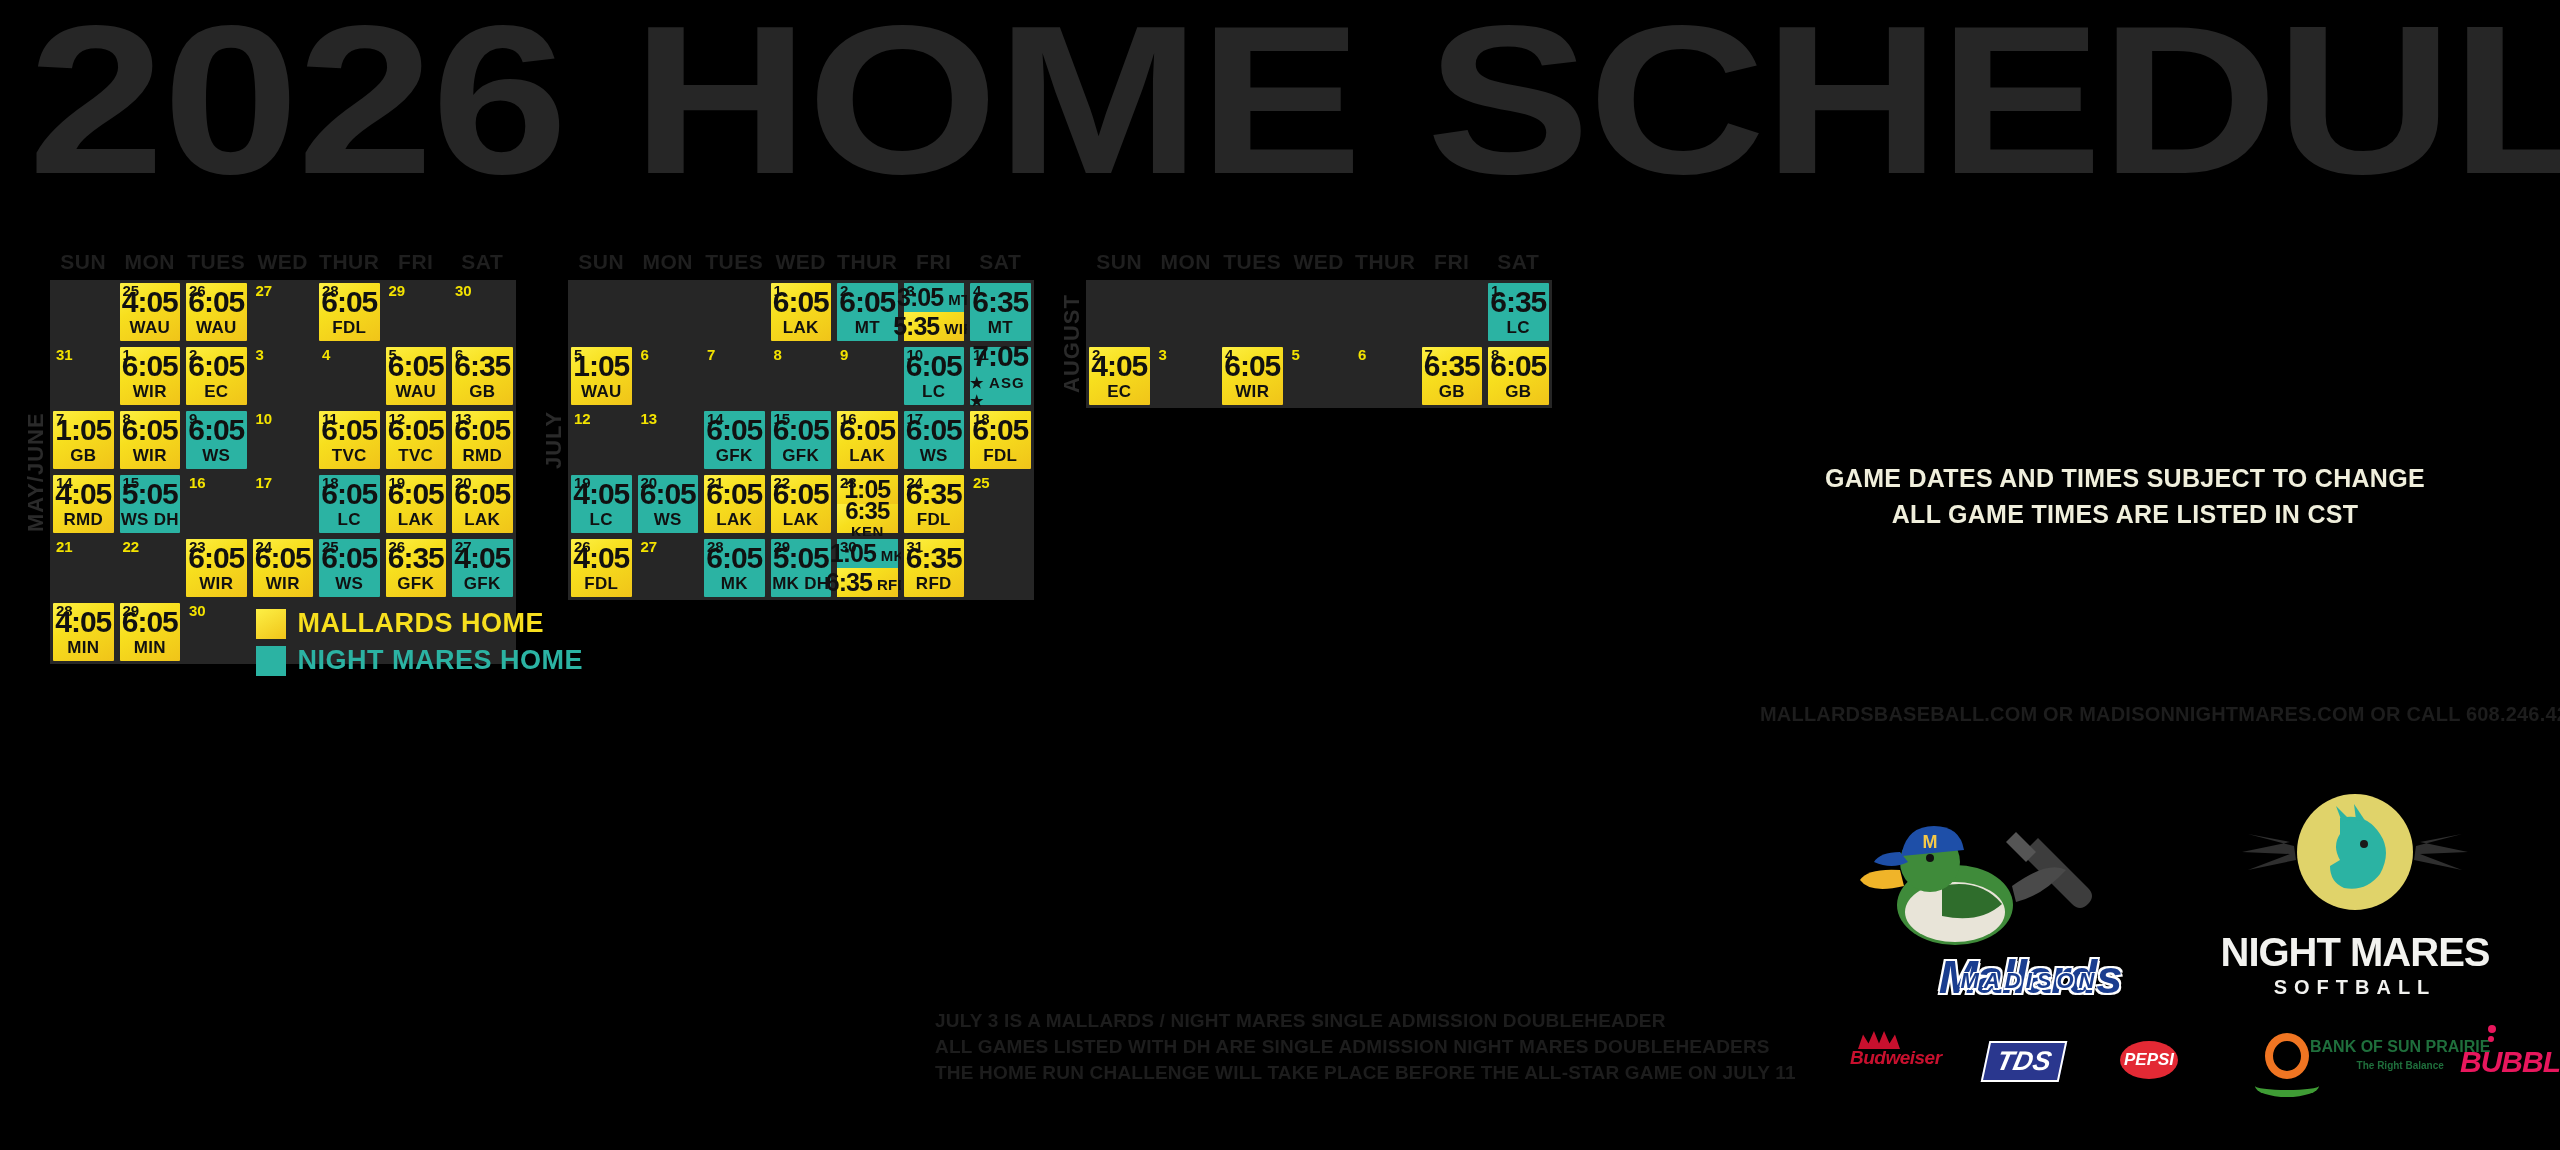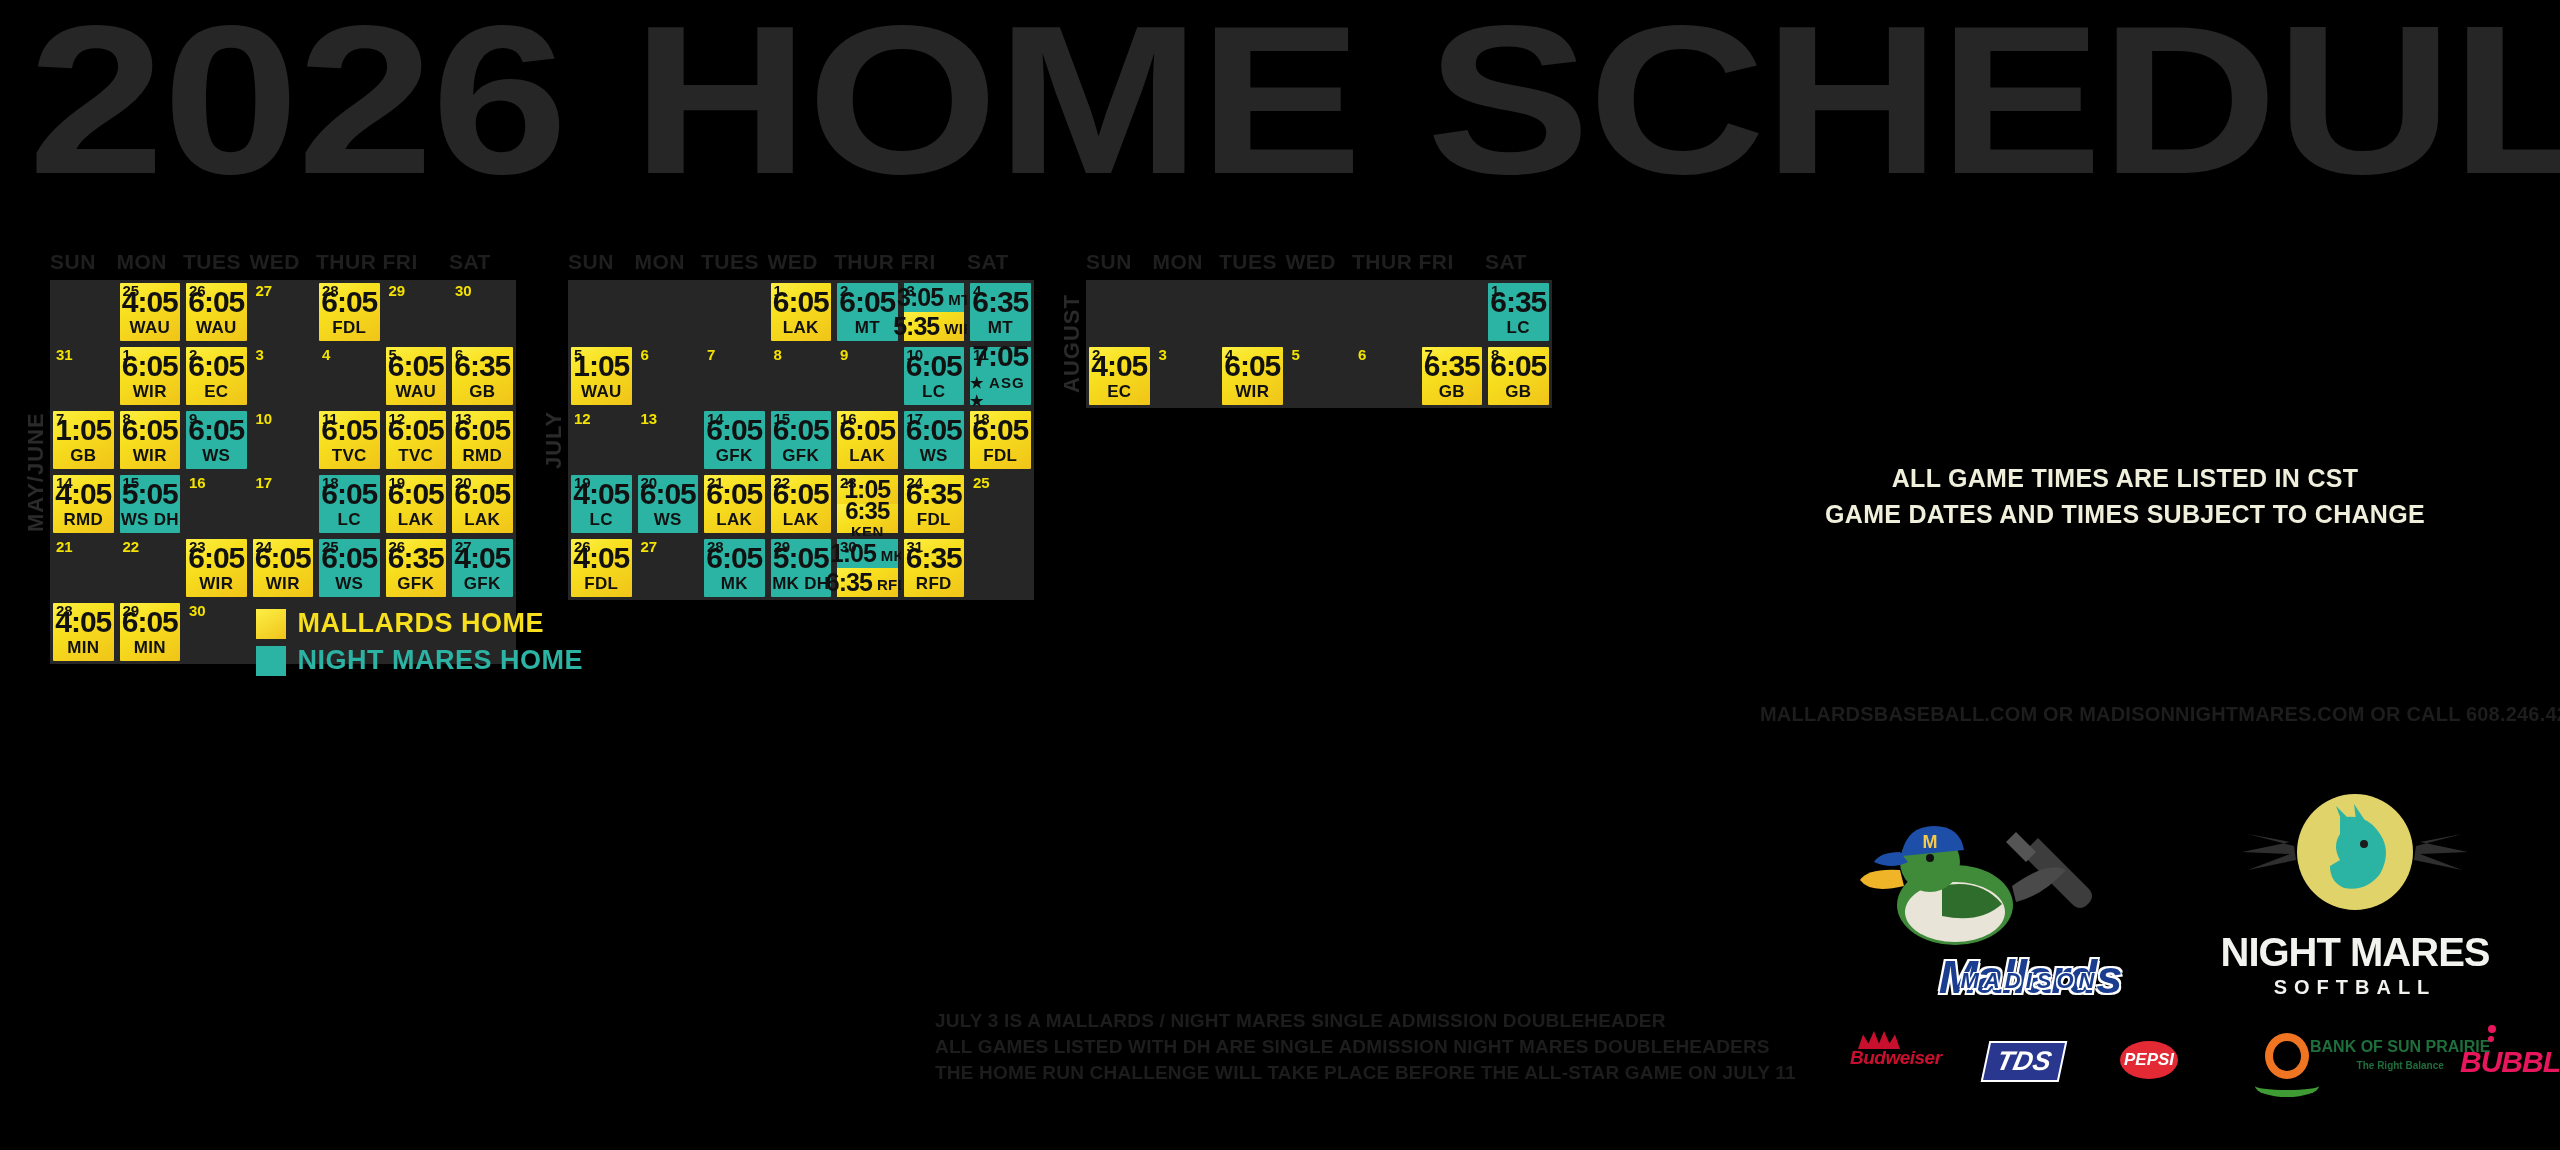--- a/index.html
+++ b/index.html
@@ -17,21 +17,21 @@
     font-family:"Liberation Sans", sans-serif;
     transform:scaleX(1.16); transform-origin:left top;
     white-space:nowrap;
     -webkit-text-stroke:0;
   }
   
   .cal-block{ position:absolute; }
   .dow-row{ display:flex; height:26px; align-items:flex-end; }
   .dow{
     color:#1f1f1f; font-weight:900; font-size:21px; letter-spacing:.5px;
-    flex:0 0 auto;
+    text-align:center; flex:0 0 auto;
   }
   .grid-wrap{
     display:flex;
   }
   .month-label{
     writing-mode:vertical-rl; transform:rotate(180deg);
     font-weight:900; font-size:22px; letter-spacing:1px;
     color:#2a2a2a; display:flex; align-items:center; justify-content:center;
     background:#000;
   }
@@ -687,22 +687,22 @@
     <div class="legend-sw m"></div>
     <div class="legend-txt m">MALLARDS HOME</div>
   </div>
   <div class="legend-row">
     <div class="legend-sw n"></div>
     <div class="legend-txt n">NIGHT MARES HOME</div>
   </div>
 </div>
 
 <div id="aug-info">
+  <div>GAME DATES AND TIMES SUBJECT TO CHANGE</div>
   <div>ALL GAME TIMES ARE LISTED IN CST</div>
-  <div>GAME DATES AND TIMES SUBJECT TO CHANGE</div>
 </div>
 
 <div id="tickets">
   <div>MALLARDSBASEBALL.COM OR MADISONNIGHTMARES.COM OR  CALL 608.246.4277</div>
 </div>
 
 <div id="notes">
   <div>JULY 3 IS A MALLARDS / NIGHT MARES SINGLE ADMISSION DOUBLEHEADER</div>
   <div>ALL GAMES LISTED WITH DH ARE SINGLE ADMISSION NIGHT MARES DOUBLEHEADERS</div>
   <div>THE HOME RUN CHALLENGE WILL TAKE PLACE BEFORE THE ALL-STAR GAME ON JULY 11</div>

